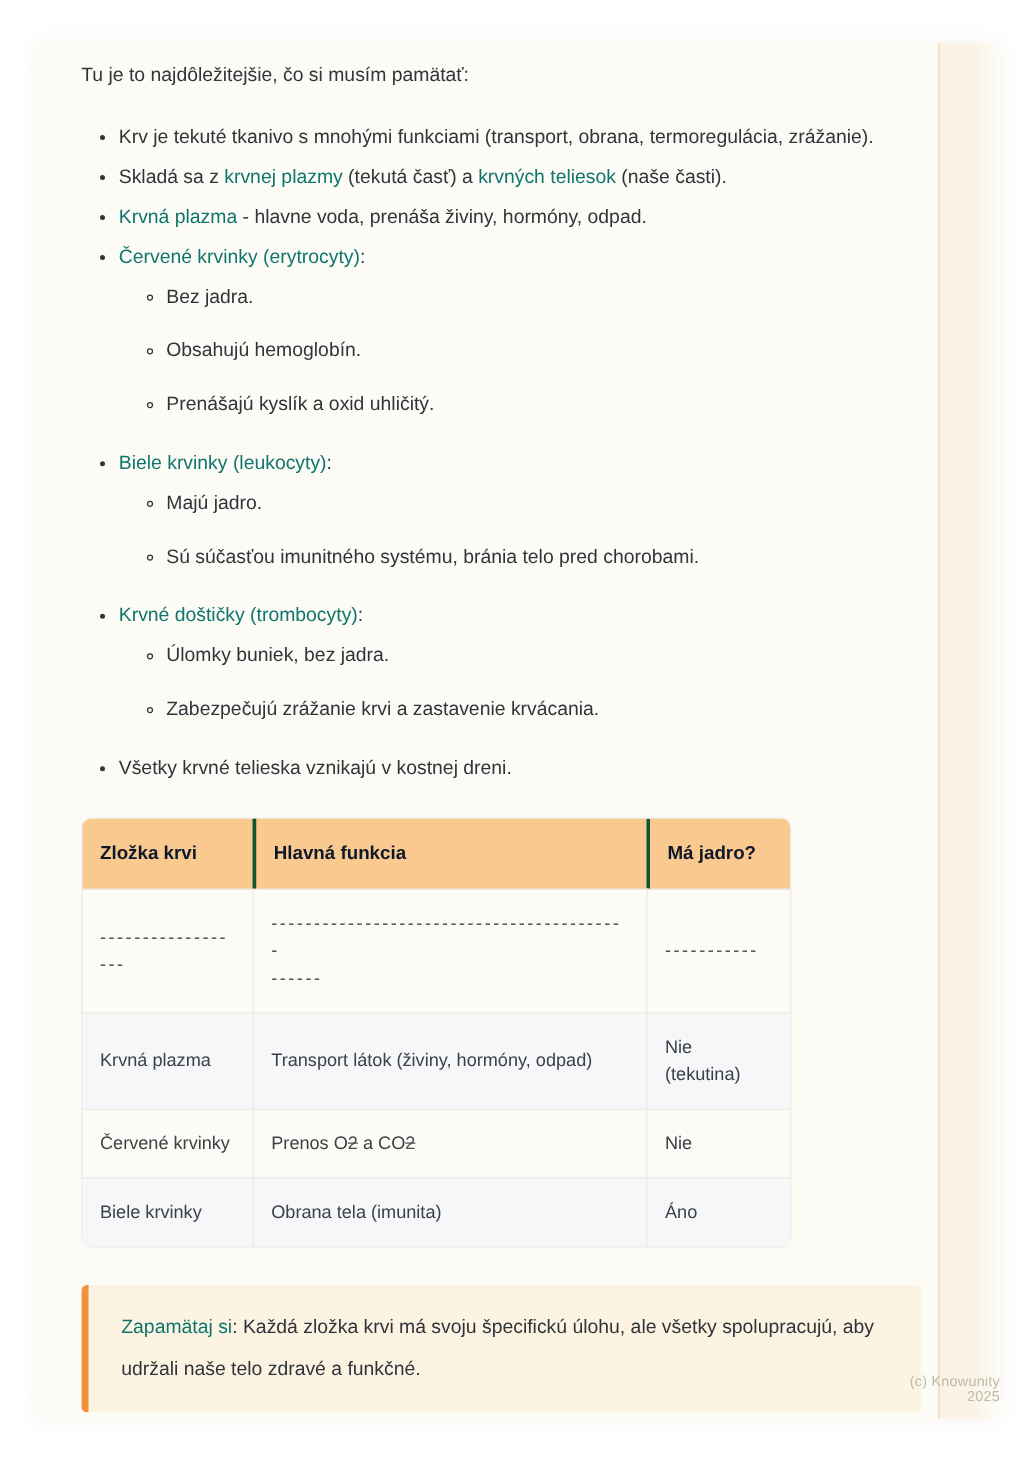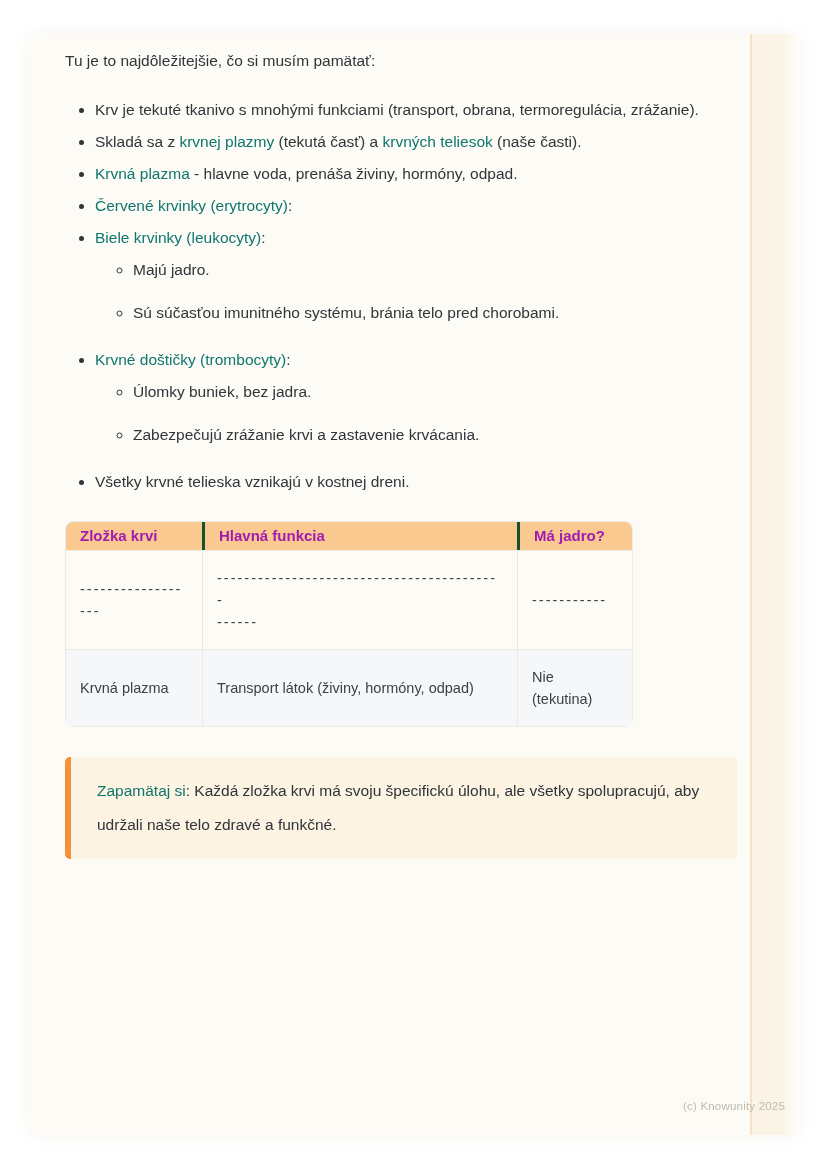--- a/index.html
+++ b/index.html
@@ -26,52 +26,56 @@
   ul.sub > li { margin-bottom: 20px; }
   ul.sub > li:last-child { margin-bottom: 24px; }
 
   .b { font-weight: 400; color: #0f766e; }
   .s { text-decoration: line-through; color: #4A4F55; }
 
   table.blood { margin-top: 28px; width: 566px; table-layout: fixed;
     border-collapse: separate; border-spacing: 0; font-size: 14.5px; line-height: 22px;
     border: 1px solid #ECEAE4; border-radius: 8px; color: #3C4148; }
   col.c1 { width: 136px; } col.c2 { width: 315px; } col.c3 { width: 115px; }
-  th { background: #F9C990; color: #a21caf; font-weight: 600; font-size: 15px;
-    text-align: left; padding: 3px 14px; }
+  th { background: #F9C990; color: #0f172a; font-weight: 600; font-size: 15px;
+    text-align: left; padding: 17px 14px; }
   th + th { border-left: 3px solid #14532d; }
   th:first-child { border-top-left-radius: 7px; }
   th:last-child { border-top-right-radius: 7px; }
   td { padding: 16px 14px; vertical-align: middle; border-top: 1px solid #EBE9E3; }
   td + td { border-left: 1px solid #EBE9E3; }
   tbody tr:nth-child(even) { background: #F6F7F9; }
   td .cell { white-space: pre-line; display: block; }
   tr.dashes td { letter-spacing: 2px; color: #41464C; }
 
   .callout { margin-top: 30px; width: 672px; background: #FCF3E2;
     border-left: 6px solid #F0923D; border-radius: 5px;
     padding: 17px 26px 17px 26px; line-height: 34px; color: #2F343A; }
 
-  .watermark { position: absolute; left: 655px; top: 1066px; z-index: 5;
-    font-size: 11.5px; color: #BFBAAB; letter-spacing: 0.2px; }
+  .watermark { position: absolute; left: 671px; top: 1066px; z-index: 5;
+    font-size: 11.5px; color: #BFBAAB; letter-spacing: 0.2px; text-align: right; }
 </style>
 </head>
 <body>
 
 <div class="card">
   <div class="right-strip"></div>
 
   <div class="content">
     <p class="intro">Tu je to najdôležitejšie, čo si musím pamätať:</p>
 
     <ul class="main">
         <li><span>Krv je tekuté tkanivo s mnohými funkciami (transport, obrana, termoregulácia, zrážanie).</span></li>
         <li><span>Skladá sa z </span><span class="b">krvnej plazmy</span><span> (tekutá časť) a </span><span class="b">krvných teliesok</span><span> (naše časti).</span></li>
         <li><span class="b">Krvná plazma</span><span> - hlavne voda, prenáša živiny, hormóny, odpad.</span></li>
-        <li><span class="b">Červené krvinky (erytrocyty)</span><span>:</span></li>
+        <li><span class="b">Červené krvinky (erytrocyty)</span><span>:</span><ul class="sub">
+            <li><span>Bez jadra.</span></li>
+            <li><span>Obsahujú hemoglobín.</span></li>
+            <li><span>Prenášajú kyslík a oxid uhličitý.</span></li>
+          </ul></li>
         <li><span class="b">Biele krvinky (leukocyty)</span><span>:</span><ul class="sub">
             <li><span>Majú jadro.</span></li>
             <li><span>Sú súčasťou imunitného systému, bránia telo pred chorobami.</span></li>
           </ul></li>
         <li><span class="b">Krvné doštičky (trombocyty)</span><span>:</span><ul class="sub">
             <li><span>Úlomky buniek, bez jadra.</span></li>
             <li><span>Zabezpečujú zrážanie krvi a zastavenie krvácania.</span></li>
           </ul></li>
         <li><span>Všetky krvné telieska vznikajú v kostnej dreni.</span></li>
       </ul>
@@ -108,20 +112,42 @@
               <span class="cell"><span>Krvná plazma</span></span>
             </td>
             <td>
               <span class="cell"><span>Transport látok (živiny, hormóny, odpad)</span></span>
             </td>
             <td>
               <span class="cell"><span>Nie
 (tekutina)</span></span>
             </td>
           </tr>
+          <tr>
+            <td>
+              <span class="cell"><span>Červené krvinky</span></span>
+            </td>
+            <td>
+              <span class="cell"><span>Prenos O</span><span class="s">2</span><span> a CO</span><span class="s">2</span></span>
+            </td>
+            <td>
+              <span class="cell"><span>Nie</span></span>
+            </td>
+          </tr>
+          <tr>
+            <td>
+              <span class="cell"><span>Biele krvinky</span></span>
+            </td>
+            <td>
+              <span class="cell"><span>Obrana tela (imunita)</span></span>
+            </td>
+            <td>
+              <span class="cell"><span>Áno</span></span>
+            </td>
+          </tr>
         </tbody>
     </table>
 
     <div class="callout">
       <span id="callout-text"><span class="b">Zapamätaj si</span><span>: Každá zložka krvi má svoju špecifickú úlohu, ale všetky spolupracujú, aby udržali naše telo zdravé a funkčné.</span></span>
     </div>
   </div>
 
   <div class="watermark">(c) Knowunity 2025</div>
 </div>

